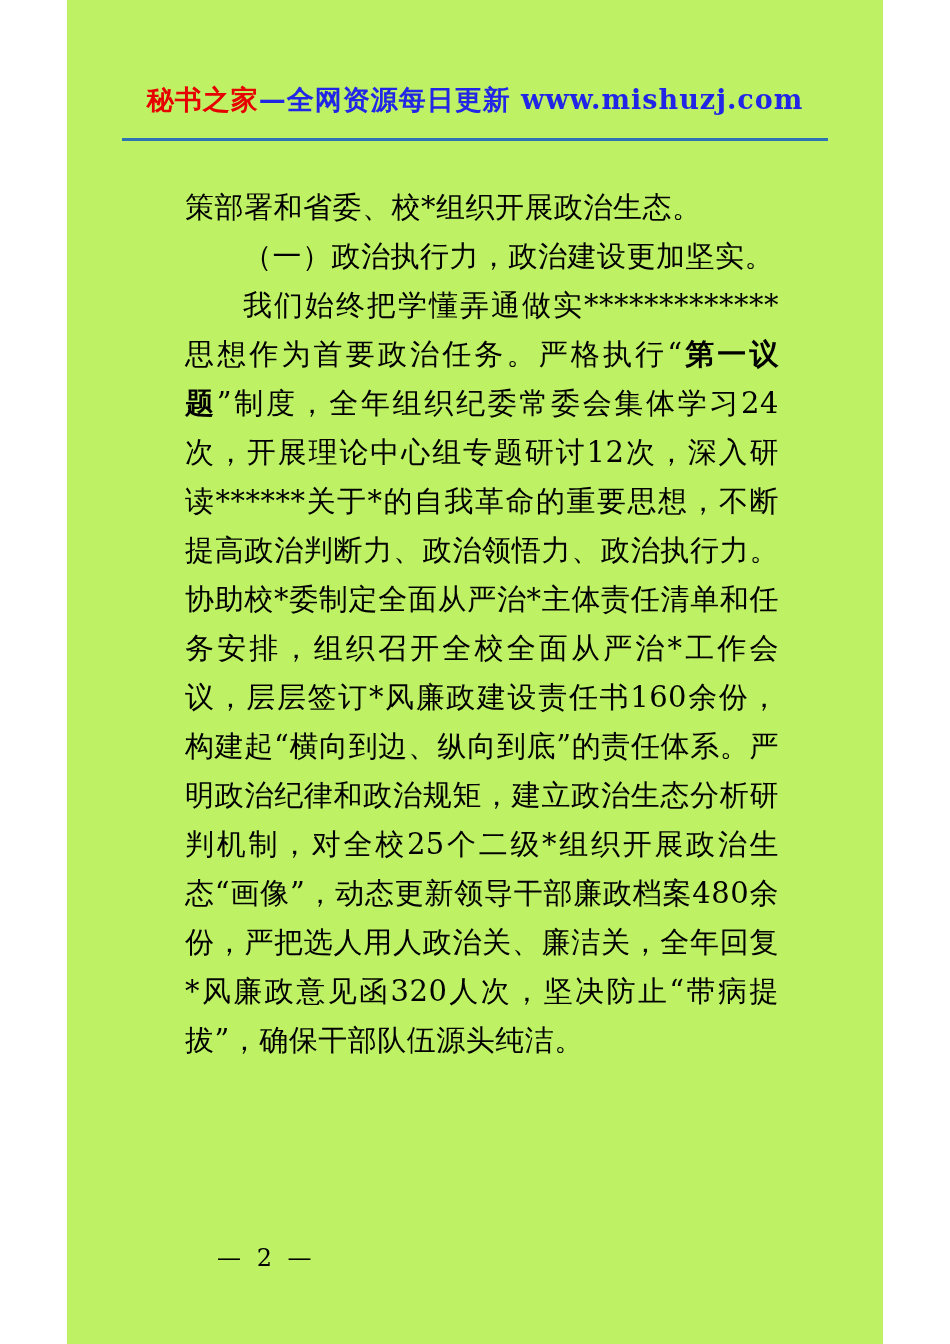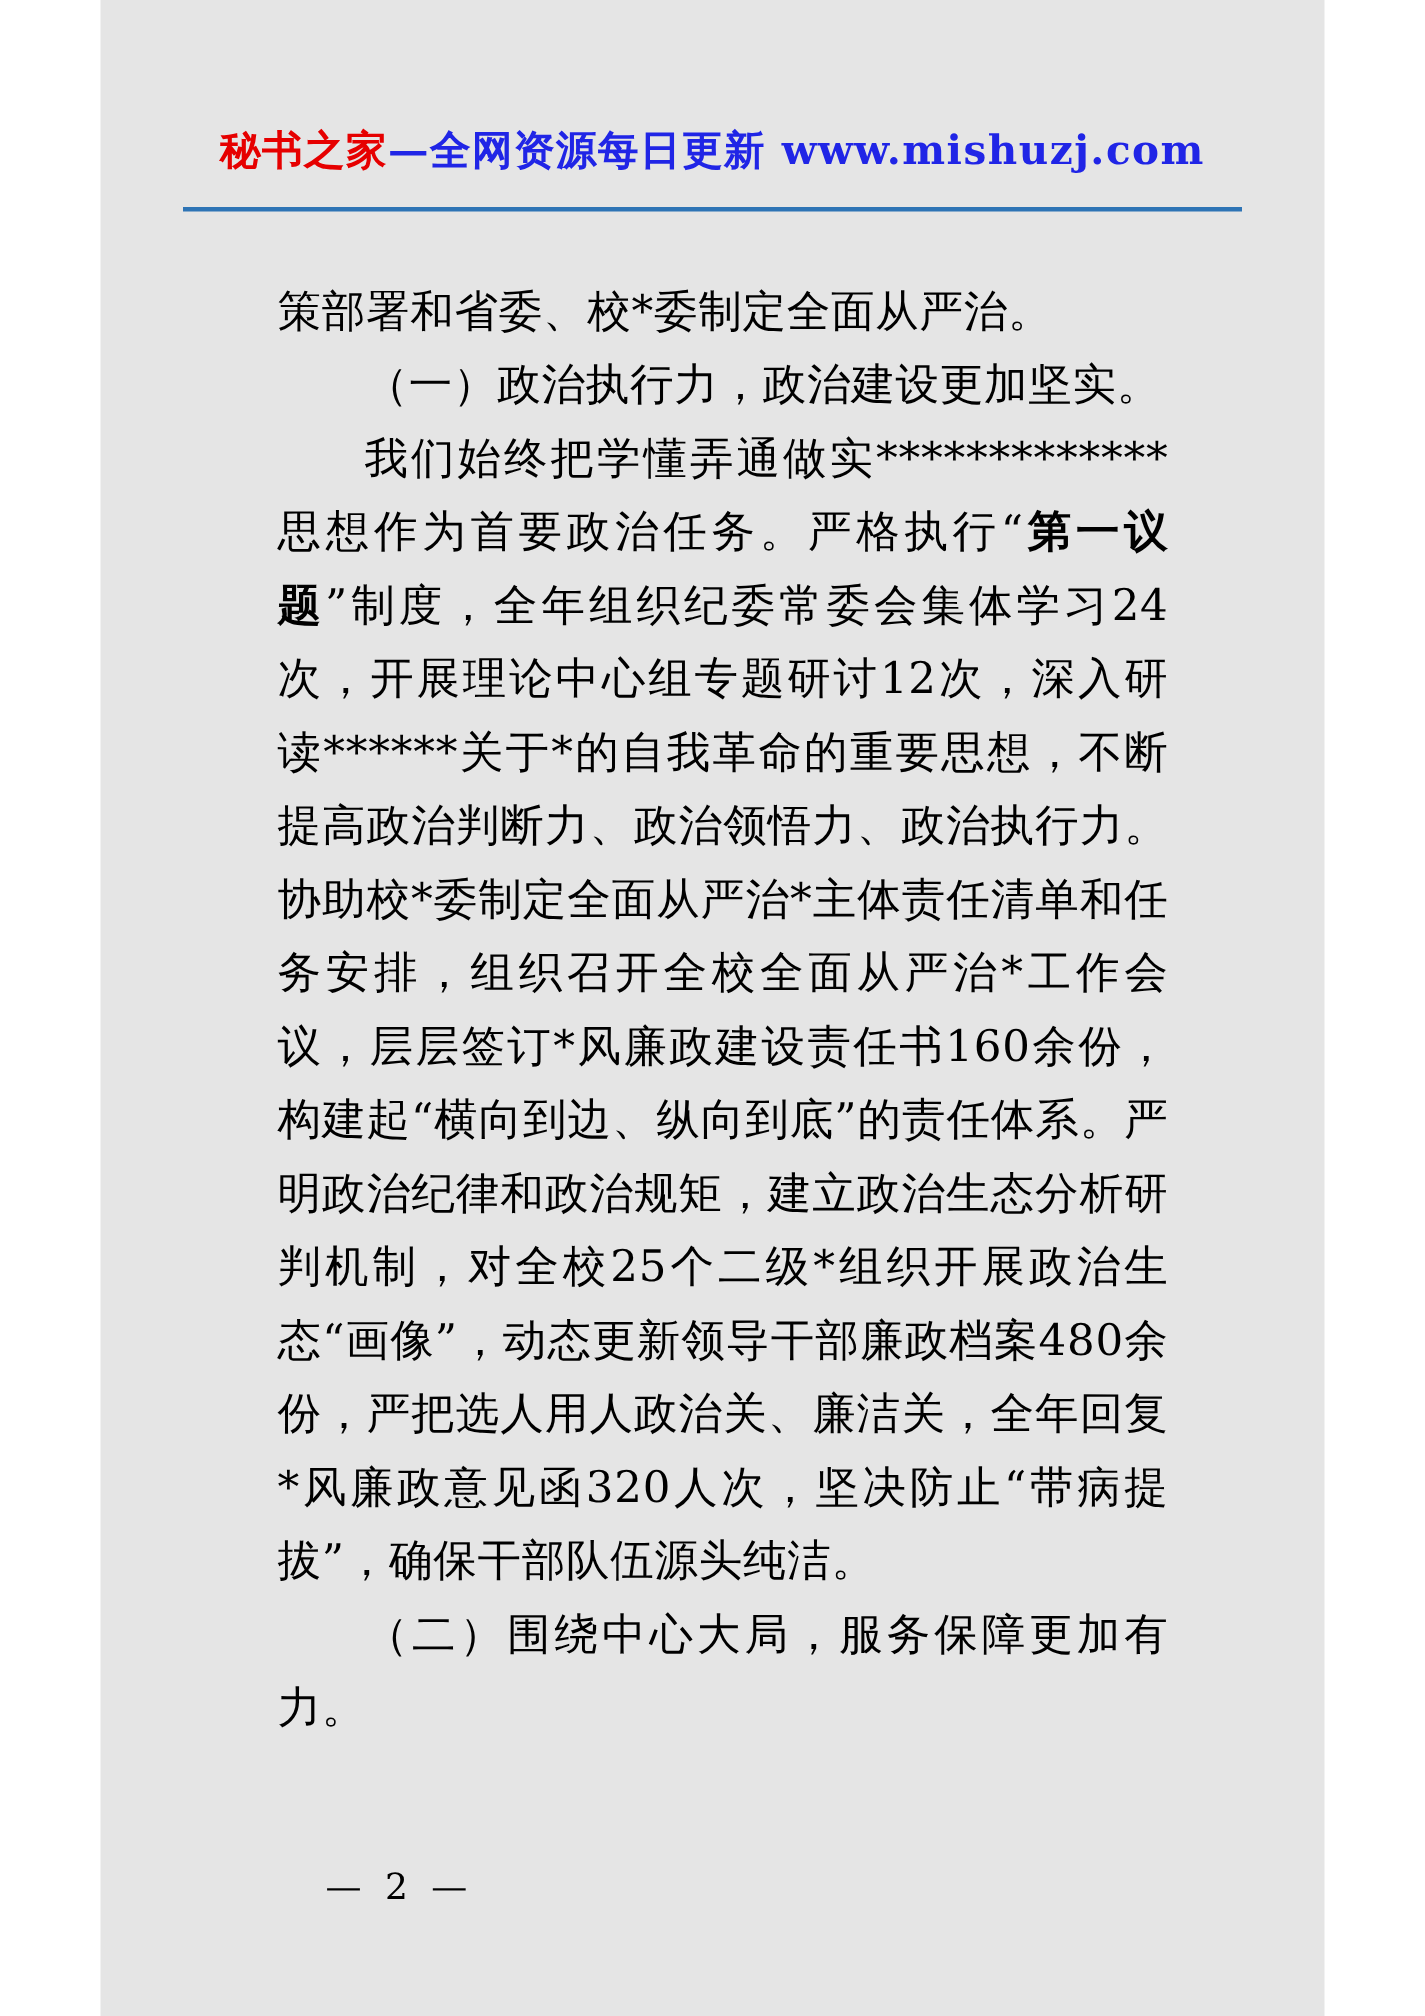--- a/index.html
+++ b/index.html
@@ -3,21 +3,21 @@
 <meta charset="utf-8">
 <style>
   * { margin: 0; padding: 0; box-sizing: border-box; }
   html, body { background: #ffffff; }
   body { font-family: "DejaVu Serif", "Liberation Serif", serif; }
   .page {
     position: relative;
     width: 816px;
     height: 1344px;
     margin: 0 auto;
-    background: #e5e5e5;
+    background: #bef264;
     overflow: hidden;
   }
   .site-header {
     padding-top: 82px;
     text-align: center;
   }
   .header-line {
     font-size: 27px;
     font-weight: bold;
     letter-spacing: 1px;
@@ -57,21 +57,20 @@
 <body>
 
 <div class="page">
 
   <header class="site-header">
     <div class="header-line"><span class="brand">秘书之家</span><span class="tagline">—全网资源每日更新 </span><a class="url" href="#">www.mishuzj.com</a></div>
     <hr class="rule">
   </header>
 
   <main class="doc-body">
-    <p class="para"><span>策部署和省委、校*委制定全面从严治。</span></p>
+    <p class="para"><span>策部署和省委、校*组织开展政治生态。</span></p>
     <p class="para indent"><span>（一）政治执行力，政治建设更加坚实。</span></p>
     <p class="para indent"><span>我们始终把学懂弄通做实*************思想作为首要政治任务。严格执行“</span><strong class="bold-term">第一议题</strong><span>”制度，全年组织纪委常委会集体学习24次，开展理论中心组专题研讨12次，深入研读******关于*的自我革命的重要思想，不断提高政治判断力、政治领悟力、政治执行力。协助校*委制定全面从严治*主体责任清单和任务安排，组织召开全校全面从严治*工作会议，层层签订*风廉政建设责任书160余份，构建起“横向到边、纵向到底”的责任体系。严明政治纪律和政治规矩，建立政治生态分析研判机制，对全校25个二级*组织开展政治生态“画像”，动态更新领导干部廉政档案480余份，严把选人用人政治关、廉洁关，全年回复*风廉政意见函320人次，坚决防止“带病提拔”，确保干部队伍源头纯洁。</span></p>
-    <p class="para indent"><span>（二）围绕中心大局，服务保障更加有力。</span></p>
   </main>
 
   <footer class="page-footer">— 2 —</footer>
 
 </div>
 
 </body></html>

